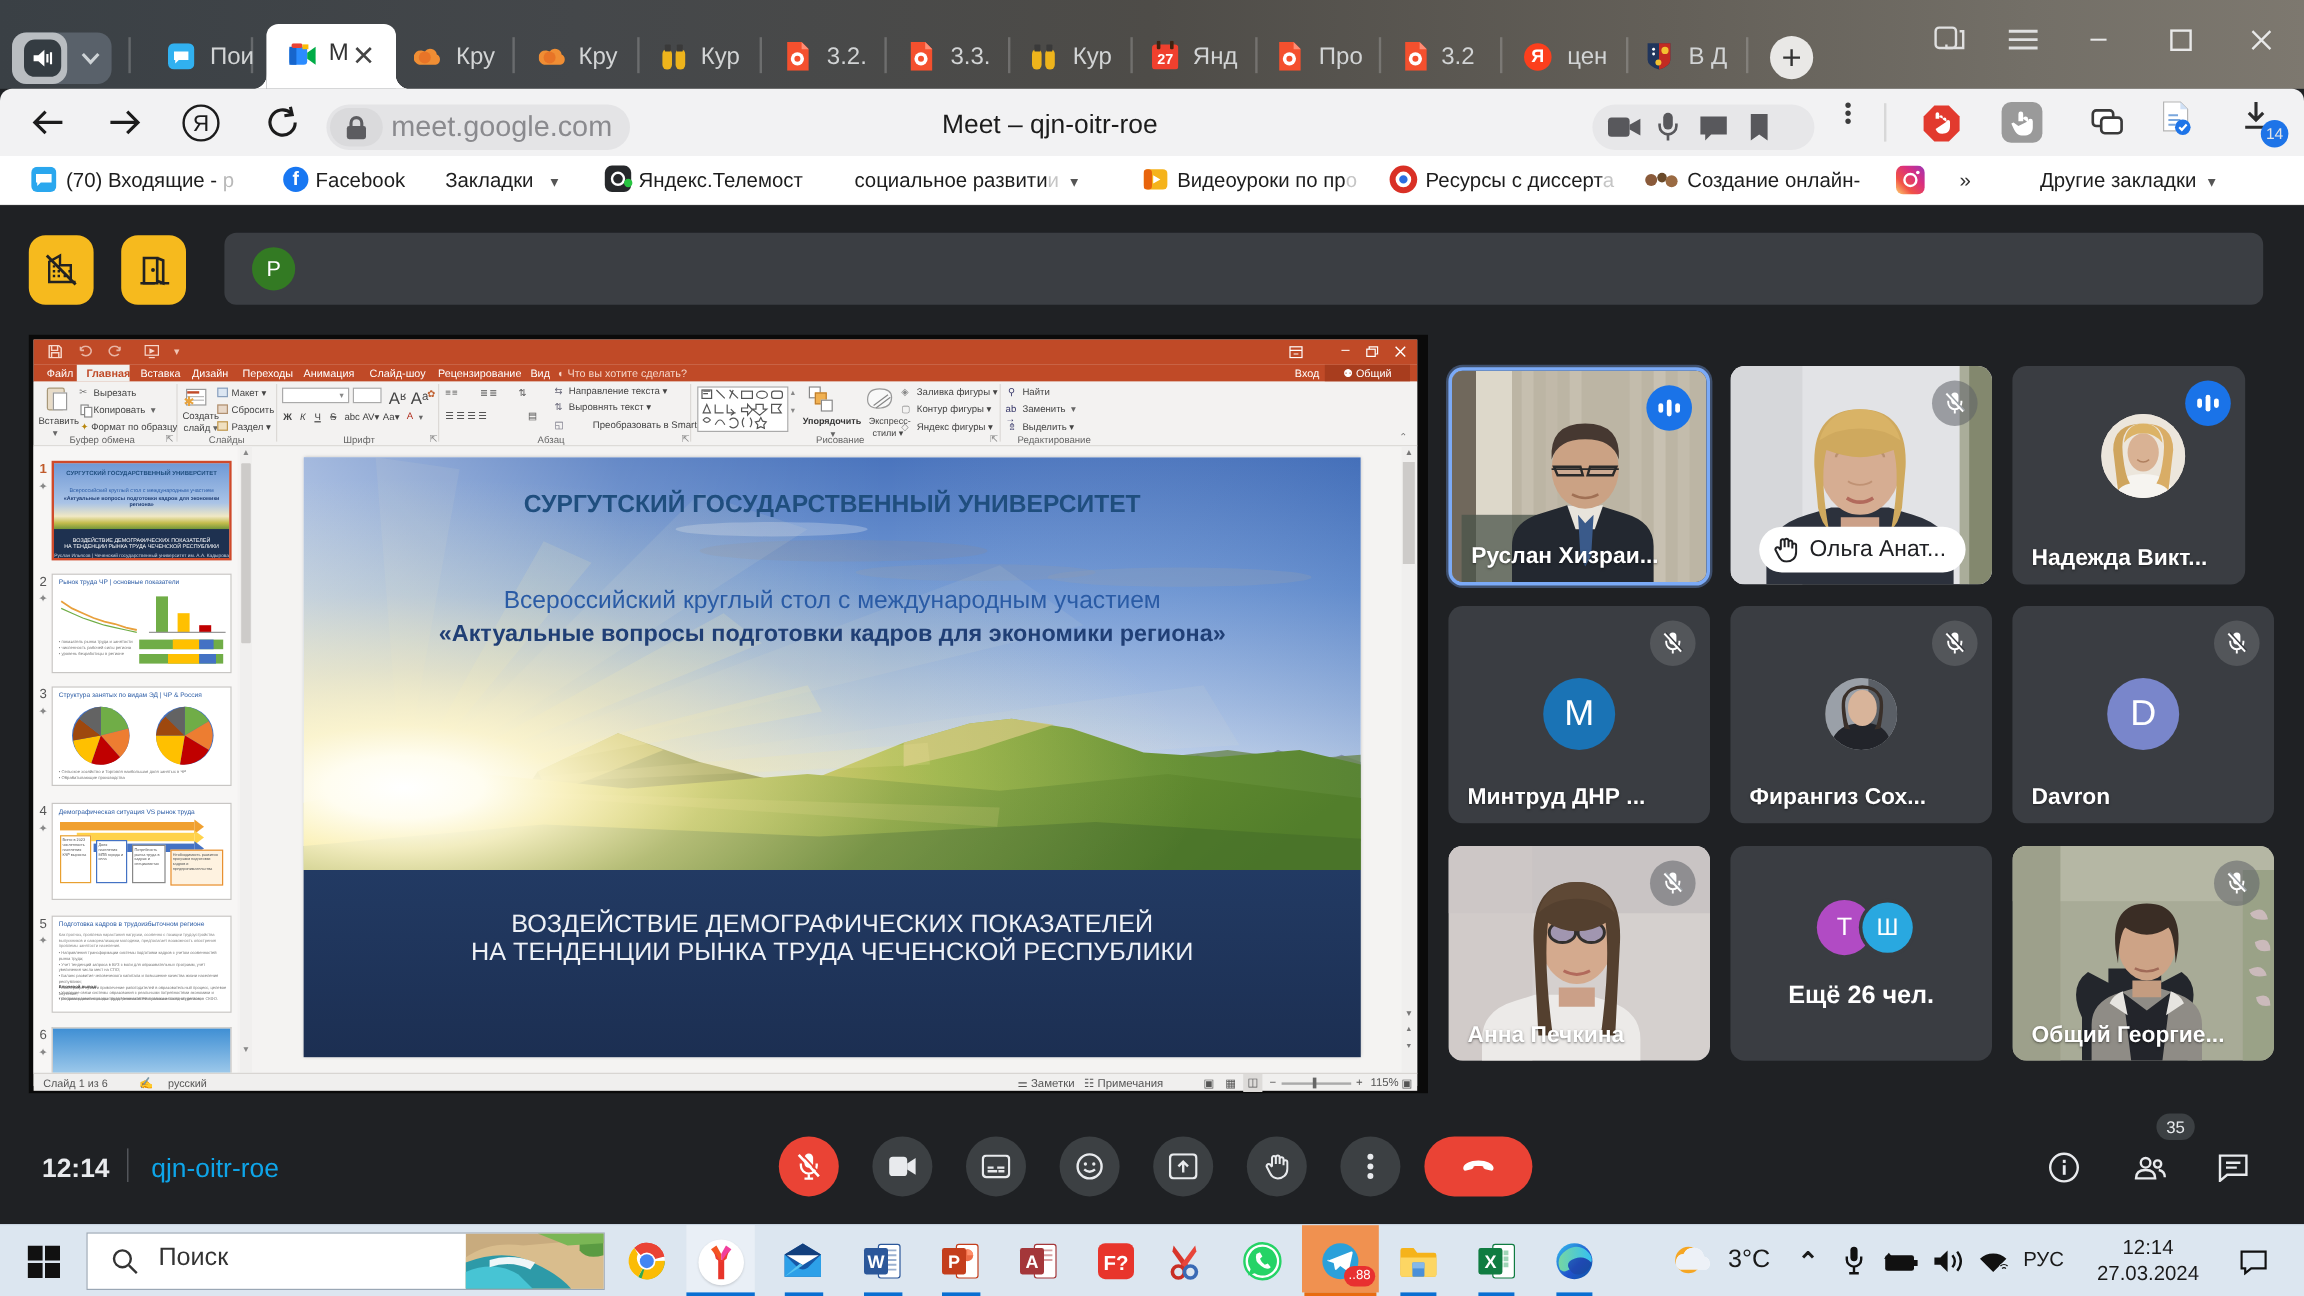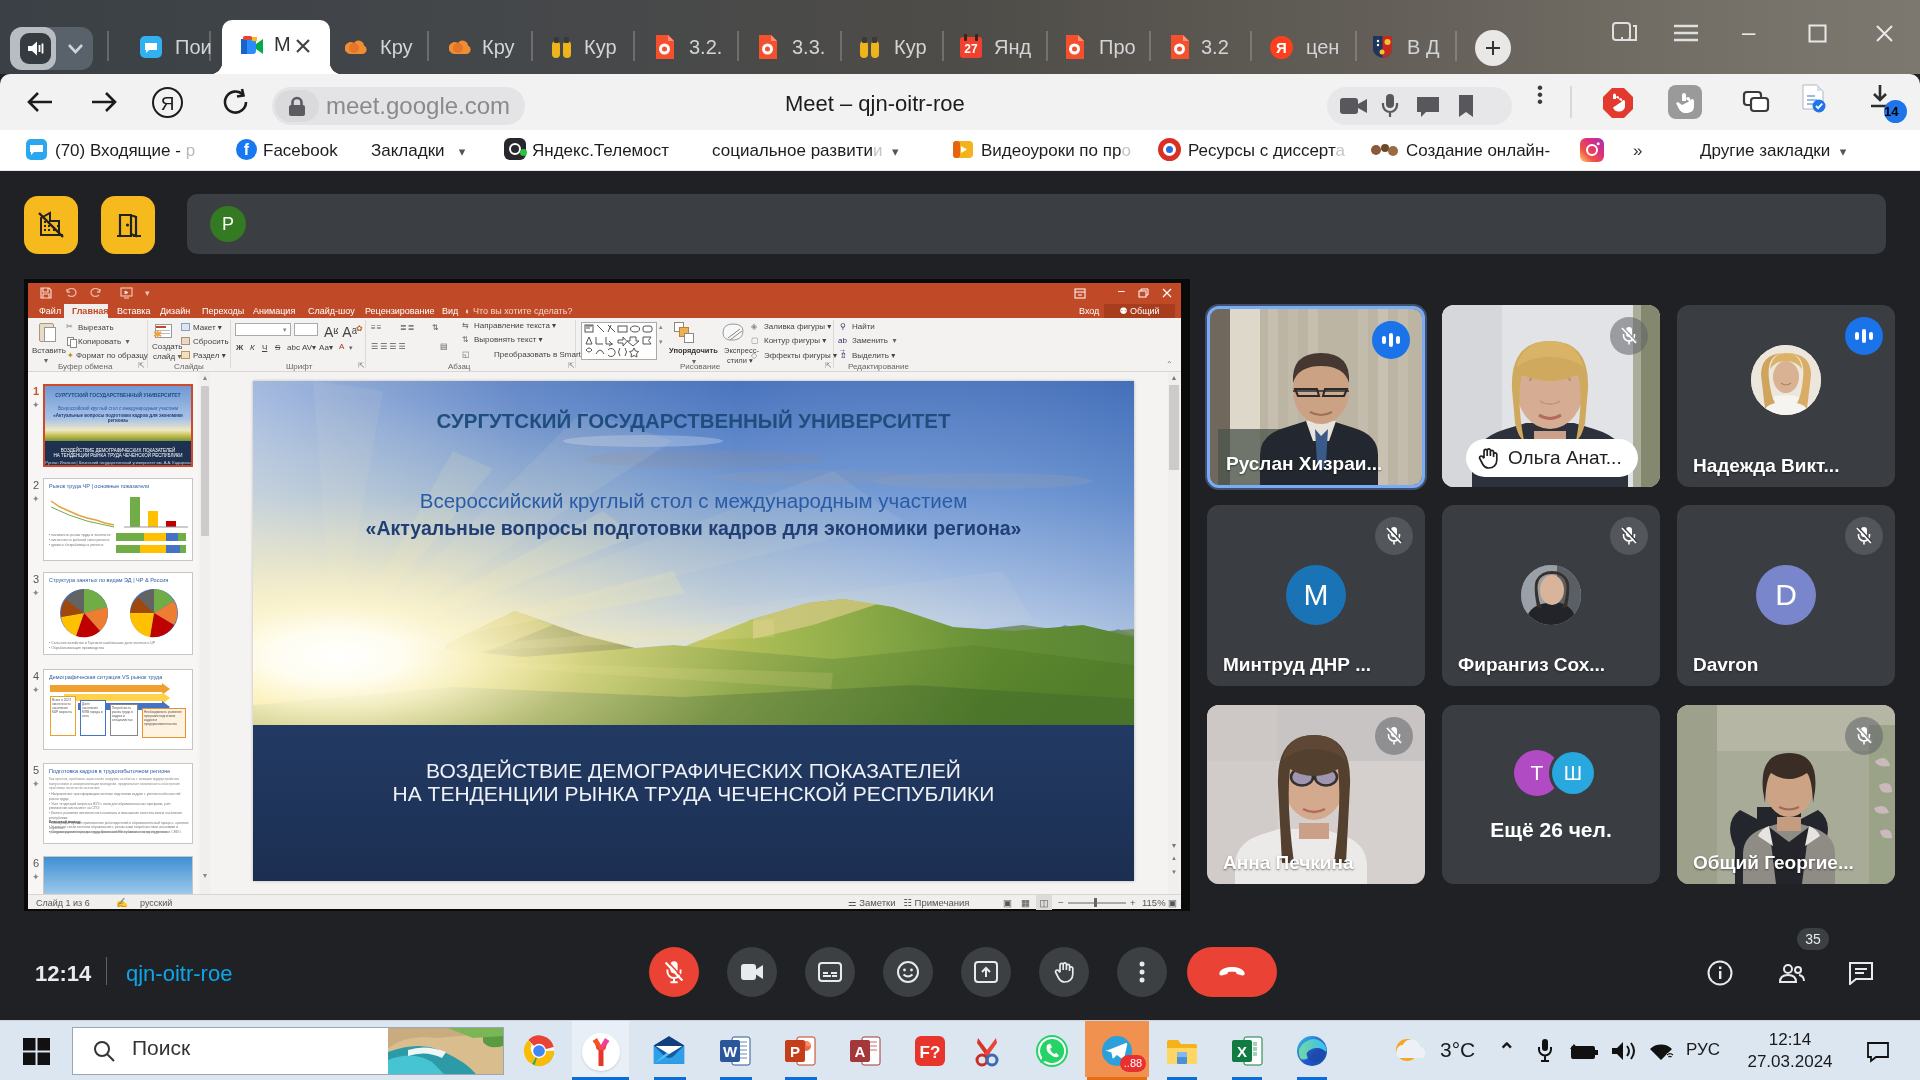--- a/index.html
+++ b/index.html
@@ -235,21 +235,21 @@
   <svg class="abs" style="left:1800px;top:10px" width="26" height="30" viewBox="0 0 26 30">
         <path d="M3 1 h14 l6 6 v18 H3z" fill="#fff" stroke="#b5b5b5"></path>
         <path d="M17 1 l6 6 h-6z" fill="#cfe0f5"></path>
         <path d="M7 12 h8 M7 16 h10 M7 20 h6" stroke="#7aa7dd" stroke-width="1.6"></path>
         <circle cx="19" cy="22" r="6.5" fill="#1e74e8"></circle>
         <path d="M16 22 l2.2 2.2 4-4.5" stroke="#fff" stroke-width="1.8" fill="none"></path>
       </svg>
   <svg class="abs" style="left:1868px;top:10px" width="24" height="26" viewBox="0 0 24 26">
         <path d="M12 1 v15 m-6-6 l6 6 6-6 M3 22 h18" stroke="#2d2d2d" stroke-width="2.6" fill="none"></path>
       </svg>
-  <div class="abs" style="left:1884px;top:26px;width:23px;height:23px;border-radius:50%;background:#1e74e8;color:#000000;font-size:13px;font-weight:bold;text-align:left;line-height:23px">14</div>
+  <div class="abs" style="left:1884px;top:26px;width:23px;height:23px;border-radius:50%;background:#1e74e8;color:#e5e5e5;font-size:13px;font-weight:normal;text-align:center;line-height:23px">14</div>
 </div>
 
 <div id="bmbar">
   <svg class="abs" style="left:26px;top:9px" width="21" height="21" viewBox="0 0 21 21">
         <rect width="21" height="21" rx="5" fill="#2aa7ee"></rect>
         <path d="M4 6h13v7H8l-3 3v-3H4z" fill="#fff"></path>
       </svg>
   <div class="bmtxt" style="left:55px">(70) Входящие - <span style="color:#b9b9b9">р</span></div>
   <div class="abs" style="left:236px;top:9px;width:21px;height:21px;border-radius:50%;background:#1877f2;color:#fff;font-size:16px;font-weight:bold;text-align:center;line-height:21px">f</div>
   <div class="bmtxt" style="left:263px">Facebook</div>
@@ -457,21 +457,21 @@
               <path d="M3 11 q0-9 10-9 q10 0 10 7 q0 8-9 9 q-11 1-11-7z" fill="#f8f8f8" stroke="#999"></path>
               <path d="M8 16 l12-9 M10 18 l12-9" stroke="#888"></path>
             </svg>
       <div class="abs" style="left:696px;top:28px;font-size:7.5px">Экспресс-</div>
       <div class="abs" style="left:699px;top:38px;font-size:7.5px">стили ▾</div>
       <div class="abs" style="left:723px;top:4px;color:#888">◈</div>
             <div class="abs" style="left:736px;top:4px">Заливка фигуры ▾</div>
       <div class="abs" style="left:723px;top:18px;color:#888">▢</div>
             <div class="abs" style="left:736px;top:18px">Контур фигуры ▾</div>
       <div class="abs" style="left:723px;top:33px;color:#888">◇</div>
-            <div class="abs" style="left:736px;top:33px">Эффекты фигуры ▾</div>
+            <div class="abs" style="left:736px;top:33px">Яндекс фигуры ▾</div>
       <div class="abs" style="left:652px;top:44px;color:#666">Рисование</div>
       <div class="abs" style="left:797px;top:43px;color:#888">⇱</div>
 
       <div class="abs" style="left:812px;top:4px;color:#336">⚲</div>
             <div class="abs" style="left:824px;top:4px">Найти</div>
       <div class="abs" style="left:810px;top:18px;font-size:8px;color:#336">ab<br>→</div>
             <div class="abs" style="left:824px;top:18px">Заменить&nbsp;&nbsp;<span style="color:#666">▾</span></div>
       <div class="abs" style="left:812px;top:33px;color:#336">⇯</div>
             <div class="abs" style="left:824px;top:33px">Выделить ▾</div>
       <div class="abs" style="left:820px;top:44px;color:#666">Редактирование</div>
@@ -728,21 +728,21 @@
           </svg>
         </div>
     <div class="abs" style="left:24px;bottom:10px;height:38px;background:#fff;border-radius:19px;display:flex;align-items:center;padding:0 16px 0 12px">
       <svg width="20" height="22" viewBox="0 0 20 22">
             <path d="M6 11 V4 a1.6 1.6 0 0 1 3.2 0 v5 m0-5.5 a1.6 1.6 0 0 1 3.2 0 V9 m0-4 a1.6 1.6 0 0 1 3.2 0 v5 m0-2.5 a1.6 1.6 0 0 1 3.2 0 V13 c0 5-3.5 8-8 8 -3.5 0-5-1.5-6.5-4.5 L1.5 11 a1.8 1.8 0 0 1 3-1.5 L6 11.5" fill="none" stroke="#202124" stroke-width="1.7"></path>
           </svg>
       <span style="font-size:19px;color:#202124;margin-left:10px;white-space:nowrap">Ольга Анат...</span>
     </div>
   </div>
 
-  <div class="tile" style="left:1677px;top:134px;width:218px;height:182px">
+  <div class="tile" style="left:1677px;top:134px;width:194px;height:182px">
     <div class="avtr" style="left:74px;top:40px;width:70px;height:70px;overflow:hidden;background:#e8e2da">
       <svg width="70" height="70" viewBox="0 0 70 70">
             <rect width="70" height="70" fill="#ece6dc"></rect>
             <path d="M10 70 q0-20 25-20 q25 0 25 20z" fill="#f6f4f0"></path>
             <ellipse cx="35" cy="32" rx="13" ry="16" fill="#d9b294"></ellipse>
             <path d="M35 8 q-20 0-17 26 q2 18 6 24 q-8 2-10 6 l-4-34 q0-22 25-22z" fill="#cfa55e"></path>
             <path d="M35 8 q20 0 17 26 q-2 18-6 24 q8 2 10 6 l4-34 q0-22-25-22z" fill="#d9ad66"></path>
             <path d="M35 8 q-14 0-16 16 q6-8 16-8 q10 0 16 8 q-2-16-16-16z" fill="#dcb366"></path>
             <path d="M30 38 q5 4 10 0" stroke="#b08060" stroke-width="1.2" fill="none"></path>
           </svg>

